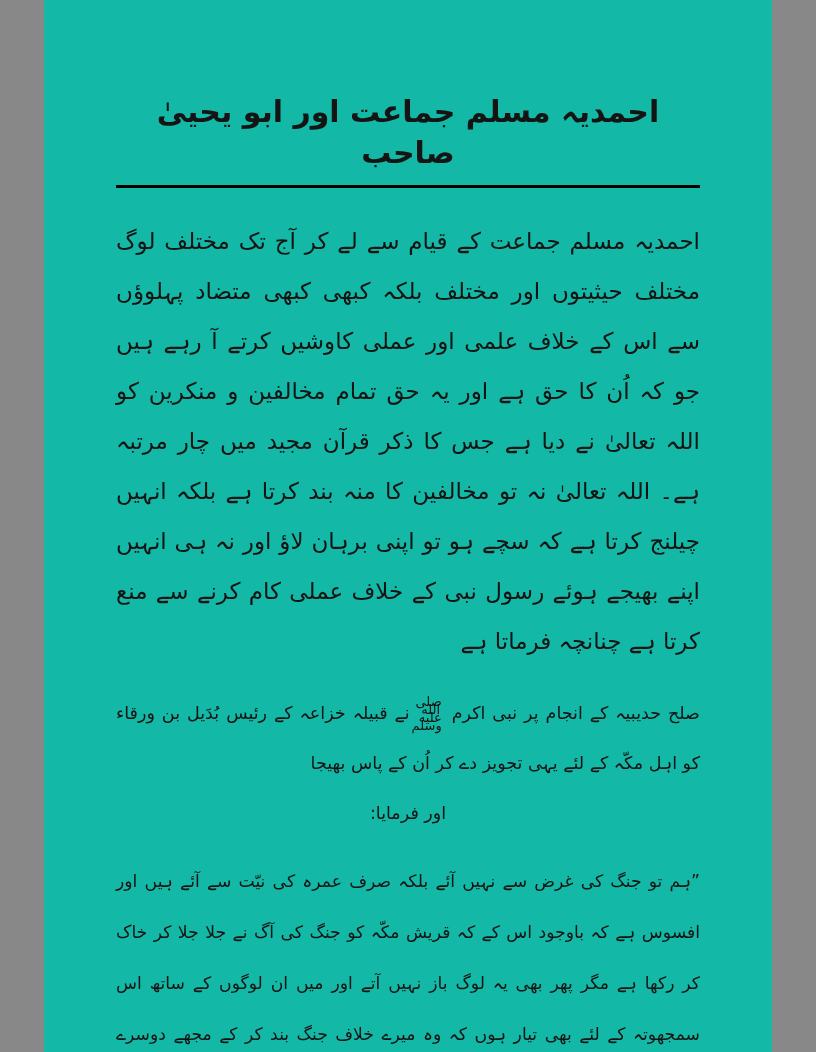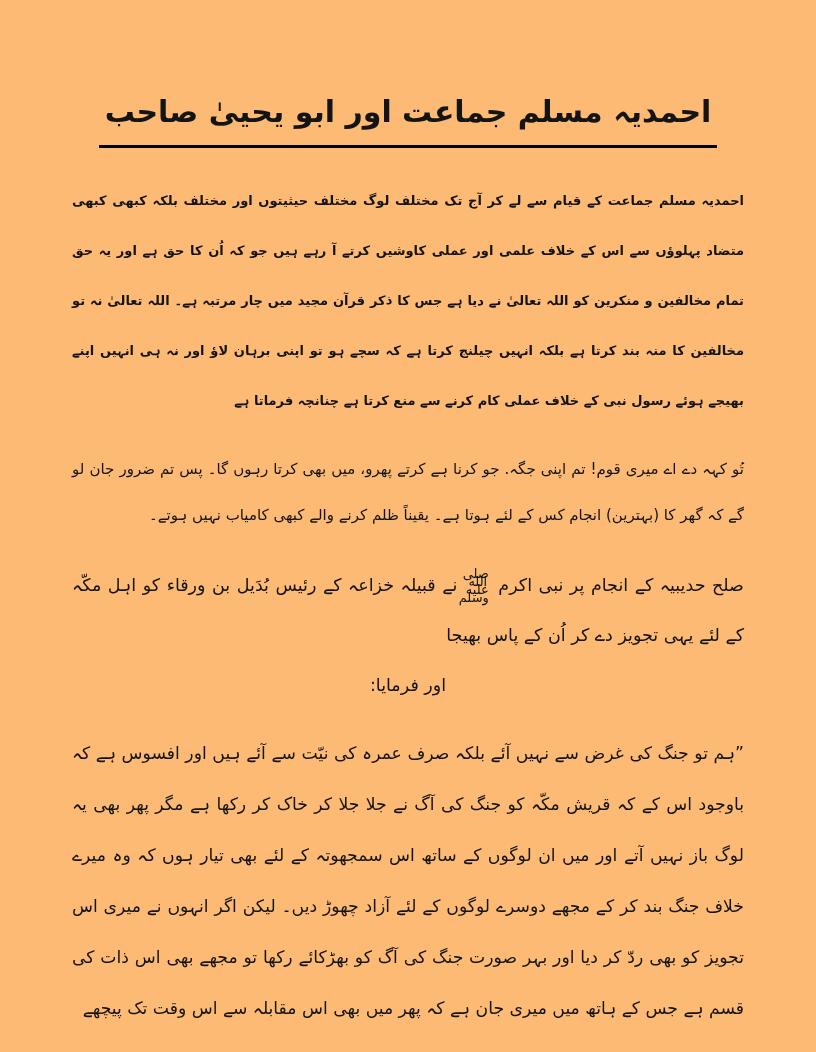--- a/index.html
+++ b/index.html
@@ -1,18 +1,18 @@
 <!DOCTYPE html>
 <html lang="ur"><head>
 <meta charset="utf-8">
 <style>
   html,body{margin:0;padding:0;background:#888;}
   .page{
-    width:816px;height:1052px;
-    background:#fdba74;
+    width:728px;height:1052px;
+    background:#14b8a6;
     position:relative;
     margin:0 auto;
     overflow:hidden;
     font-family:"DejaVu Sans",sans-serif;
     color:#141414;
   }
   .content{
     position:absolute;
     top:0;left:0;right:0;bottom:0;
     padding:0 72px;
@@ -27,24 +27,23 @@
     font-size:30px;
     font-weight:bold;
     line-height:1.35;
     padding:0 6px 12px 6px;
     border-bottom:3px solid #000;
     letter-spacing:0;
   }
   p{margin:0;}
   .intro{
     margin-top:28px;
-    font-size:13px;
+    font-size:23px;
     line-height:50px;
     text-align:justify;
-    font-weight:bold;
   }
   .verse{
     margin-top:14px;
     margin-left:0;
     margin-right:0;
     padding-left:72px;   
     padding-right:75px;  
     font-size:21px;
     font-weight:bold;
     line-height:58px;
@@ -107,21 +106,20 @@
 <div class="page">
   <div class="content">
 
     <div class="title-wrap">
       <span class="doc-title">احمدیہ مسلم جماعت اور ابو یحییٰ صاحب</span>
     </div>
 
     <p class="intro">احمدیہ مسلم جماعت کے قیام سے لے کر آج تک مختلف لوگ مختلف حیثیتوں اور مختلف بلکہ کبھی کبھی متضاد پہلوؤں سے اس کے خلاف علمی اور عملی کاوشیں کرتے آ رہے ہیں جو کہ اُن کا حق ہے اور یہ حق تمام مخالفین و منکرین کو اللہ تعالیٰ نے دیا ہے جس کا ذکر قرآن مجید میں چار مرتبہ ہے۔ اللہ تعالیٰ نہ تو مخالفین کا منہ بند کرتا ہے بلکہ انہیں چیلنج کرتا ہے کہ سچے ہو تو اپنی برہان لاؤ اور نہ ہی انہیں اپنے بھیجے ہوئے رسول نبی کے خلاف عملی کام کرنے سے منع کرتا ہے چنانچہ فرماتا ہے</p>
 
 
-    <p class="translation">تُو کہہ دے اے میری قوم! تم اپنی جگہ. جو کرنا ہے کرتے پھرو، میں بھی کرتا رہوں گا۔ پس تم ضرور جان لو گے کہ گھر کا (بہترین) انجام کس کے لئے ہوتا ہے۔ یقیناً ظلم کرنے والے کبھی کامیاب نہیں ہوتے۔</p>
 
     <p class="hudaibiya">
       <span>صلح حدیبیہ کے انجام پر نبی اکرم</span>
       <span class="salawat">صلى الله عليه وسلم</span>
       <span>نے قبیلہ خزاعہ کے رئیس بُدَیل بن ورقاء کو اہل مکّہ کے لئے یہی تجویز دے کر اُن کے پاس بھیجا</span>
     </p>
 
     <p class="and-said">اور فرمایا:</p>
 
     <p class="quote">”ہم تو جنگ کی غرض سے نہیں آئے بلکہ صرف عمرہ کی نیّت سے آئے ہیں اور افسوس ہے کہ باوجود اس کے کہ قریش مکّہ کو جنگ کی آگ نے جلا جلا کر خاک کر رکھا ہے مگر پھر بھی یہ لوگ باز نہیں آتے اور میں ان لوگوں کے ساتھ اس سمجھوتہ کے لئے بھی تیار ہوں کہ وہ میرے خلاف جنگ بند کر کے مجھے دوسرے لوگوں کے لئے آزاد چھوڑ دیں۔ لیکن اگر انہوں نے میری اس تجویز کو بھی ردّ کر دیا اور بہر صورت جنگ کی آگ کو بھڑکائے رکھا تو مجھے بھی اس ذات کی قسم ہے جس کے ہاتھ میں میری جان ہے کہ پھر میں بھی اس مقابلہ سے اس وقت تک پیچھے</p>

